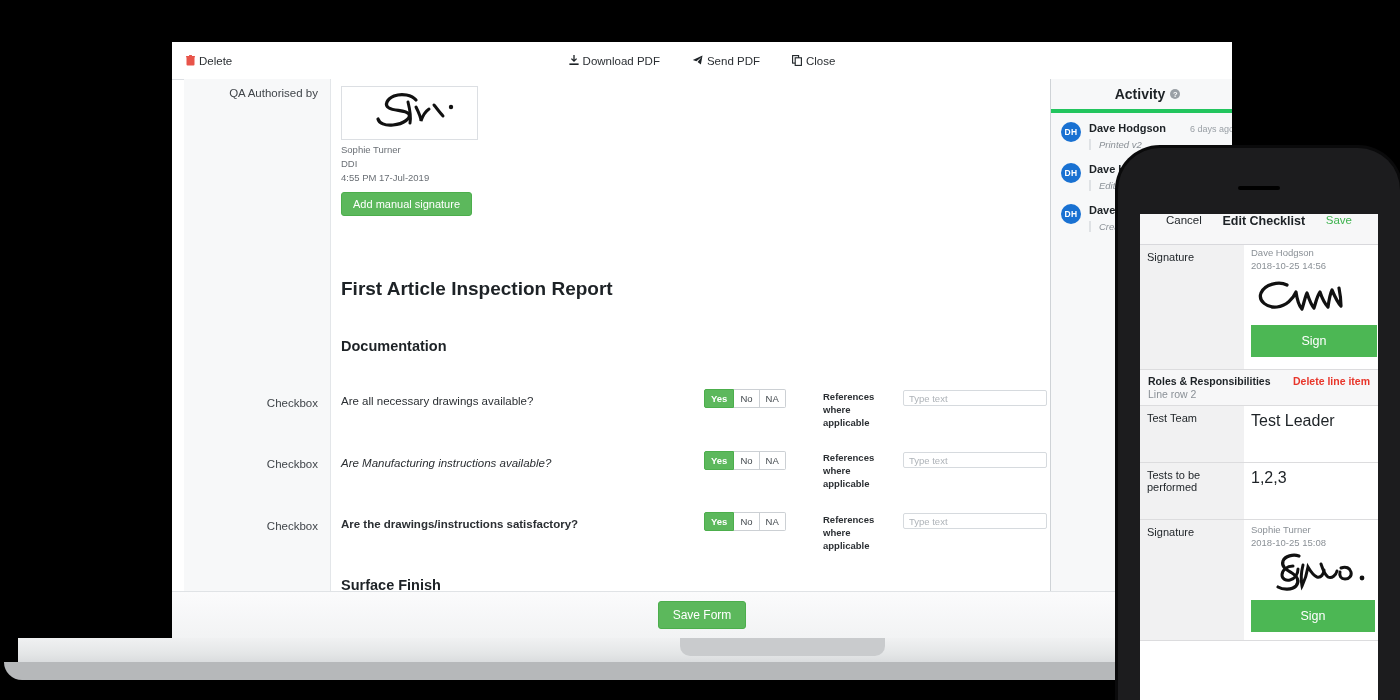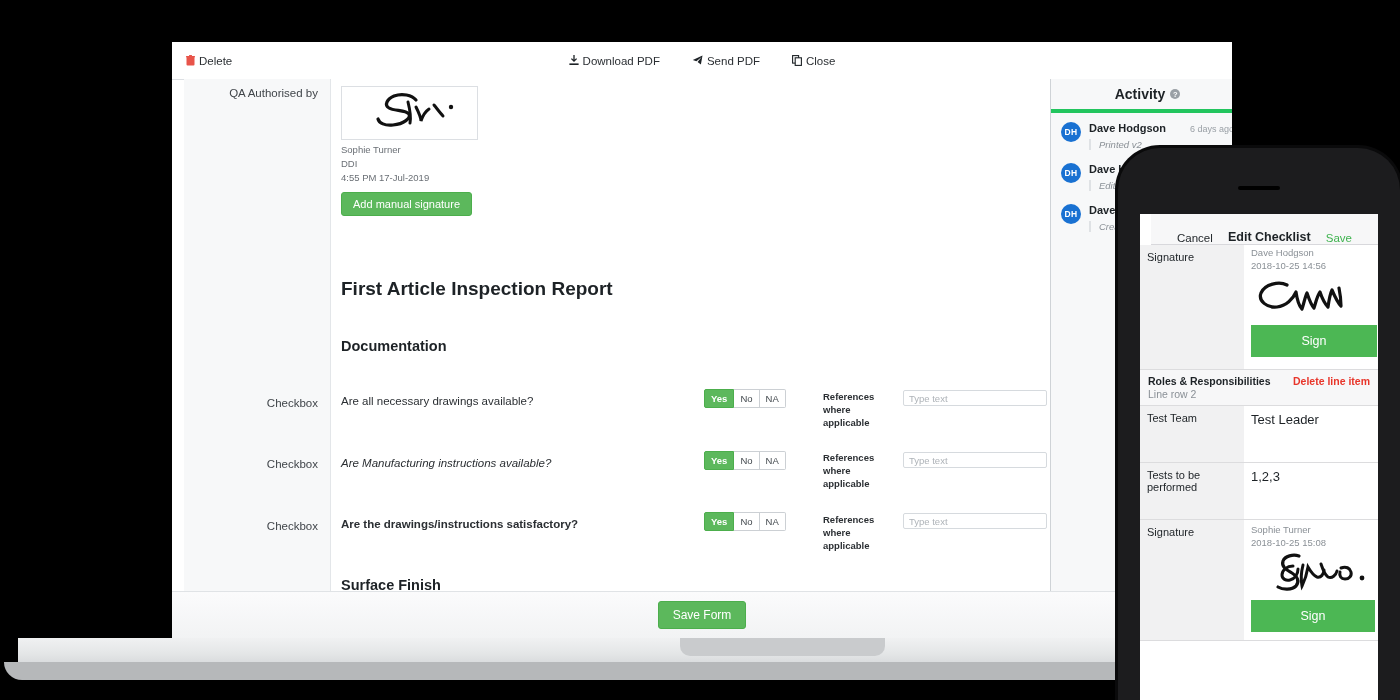--- a/index.html
+++ b/index.html
@@ -151,30 +151,30 @@
   .phone-speaker{
     position:absolute;left:50%;top:38px;transform:translateX(-50%);
     width:42px;height:4px;border-radius:2px;background:#000;
   }
   .phone-screen{
     position:absolute;left:22px;top:66px;width:238px;height:556px;
     background:#fff;overflow:hidden;
   }
   .ph-nav{
     height:30px;background:#f7f7f8;border-bottom:1px solid #d8d8dc;
-    display:flex;align-items:flex-end;justify-content:space-between;padding:0 26px;margin-left:11px;
+    display:flex;align-items:flex-start;justify-content:space-between;padding:0 26px;
   }
   .ph-cancel{font-size:11.5px;color:#1d2226;cursor:pointer;}
   .ph-title{font-size:12.5px;font-weight:bold;color:#1d2226;}
   .ph-save{font-size:11.5px;color:#3fb34f;cursor:pointer;}
   .ph-row{display:flex;border-bottom:1px solid #dcdcde;min-height:24px;}
   .ph-c1{width:104px;flex:none;background:#f1f1f2;padding:6px 7px;box-sizing:border-box;}
   .ph-c2{flex:1;background:#fff;padding:6px 7px;box-sizing:border-box;}
   .ph-k{font-size:11px;color:#1d2226;}
-  .ph-v{font-size:13px;color:#1d2226;}
+  .ph-v{font-size:16px;color:#1d2226;}
   .ph-muted{font-size:9.5px;color:#8a9096;line-height:1.35;}
   .ph-section{
     background:#f7f7f8;border-bottom:1px solid #dcdcde;padding:5px 8px;
     display:flex;justify-content:space-between;align-items:flex-start;
   }
   .ph-sec-t{font-size:10.5px;font-weight:bold;color:#1d2226;}
   .ph-sec-s{font-size:10.5px;color:#8a9096;margin-top:1px;}
   .ph-del{font-size:10.5px;font-weight:bold;color:#e8352a;cursor:pointer;}
   .ph-sign-btn{
     display:block;width:100%;box-sizing:border-box;background:#4cb754;

